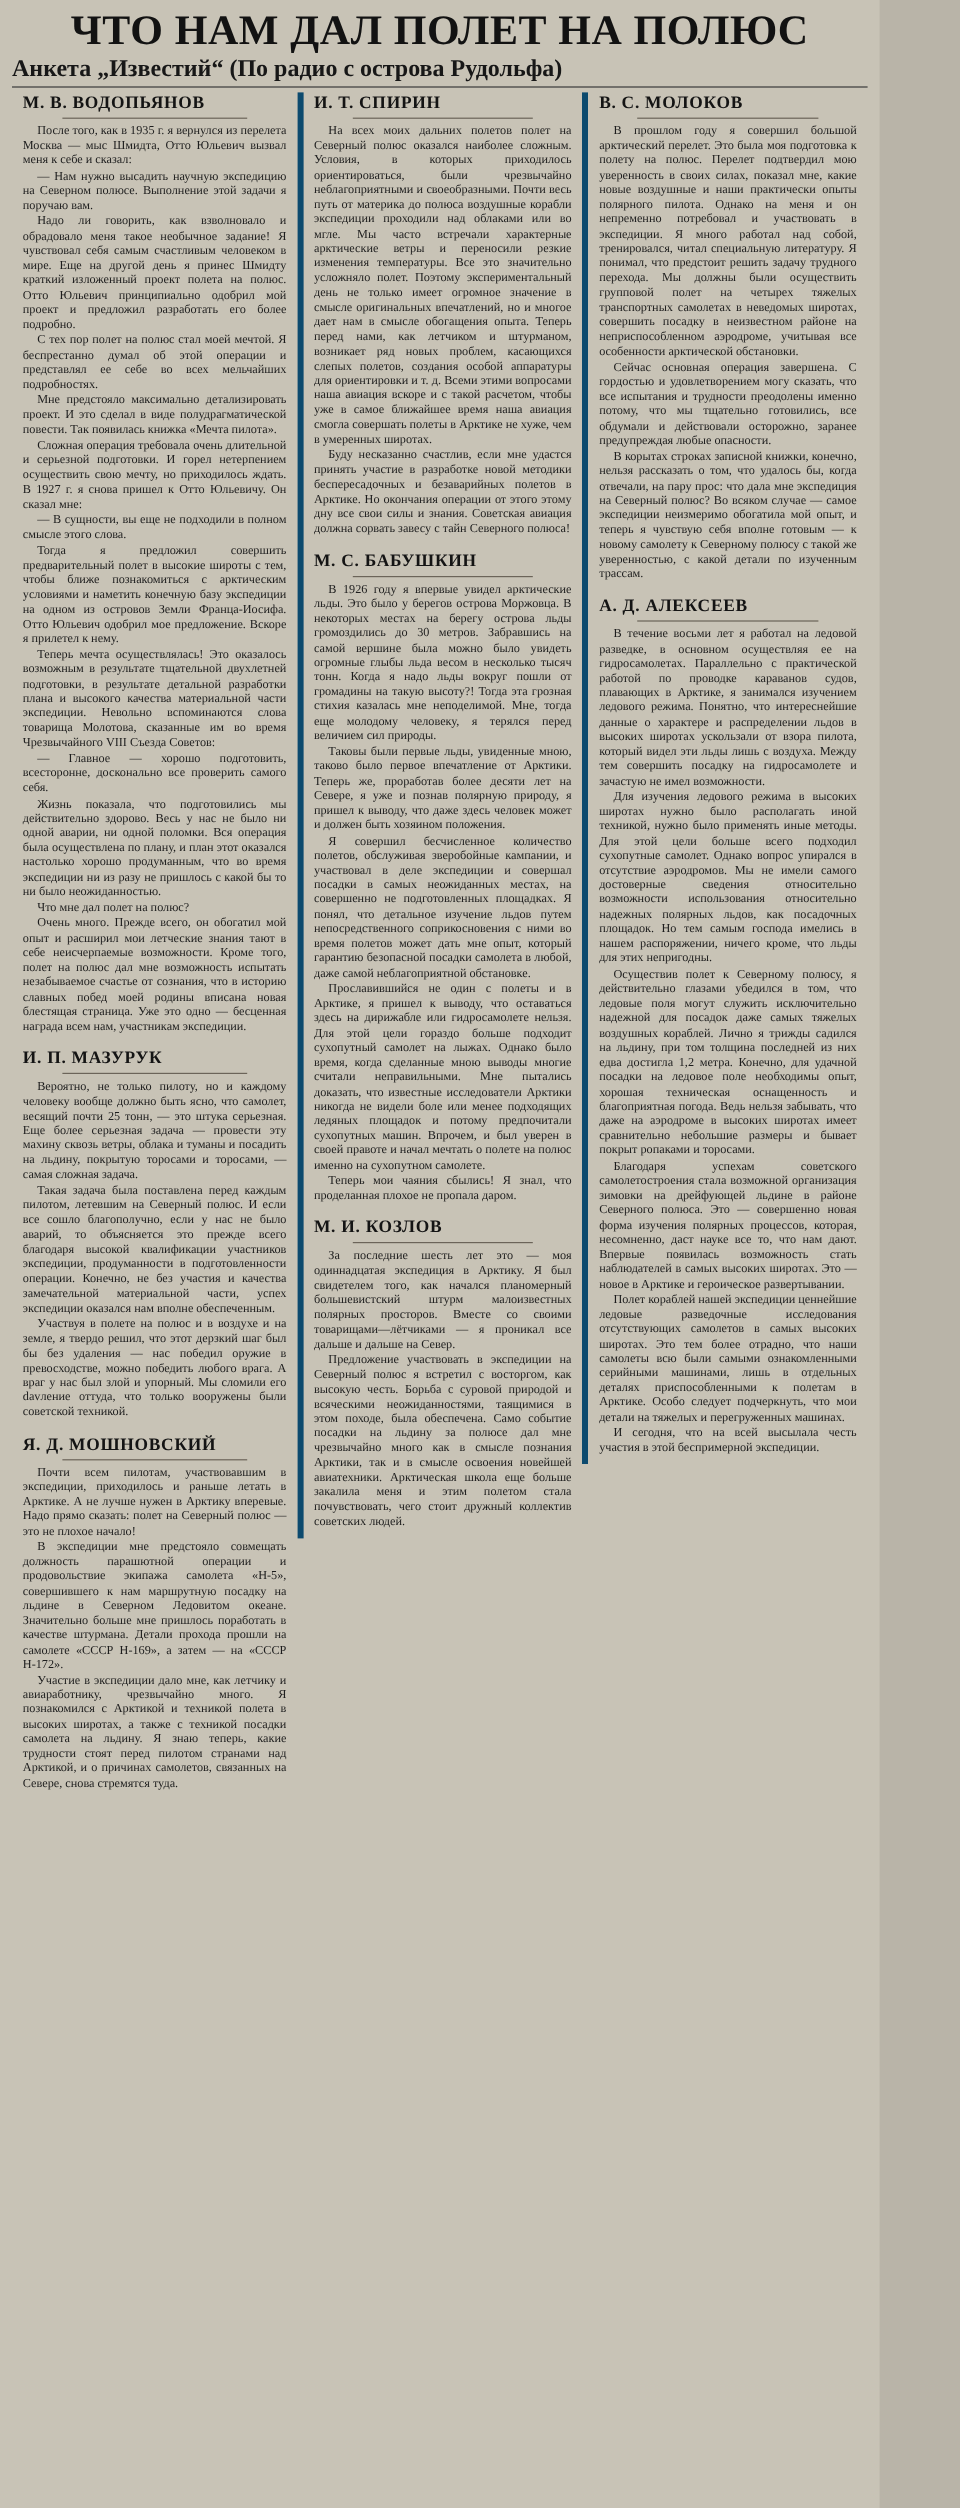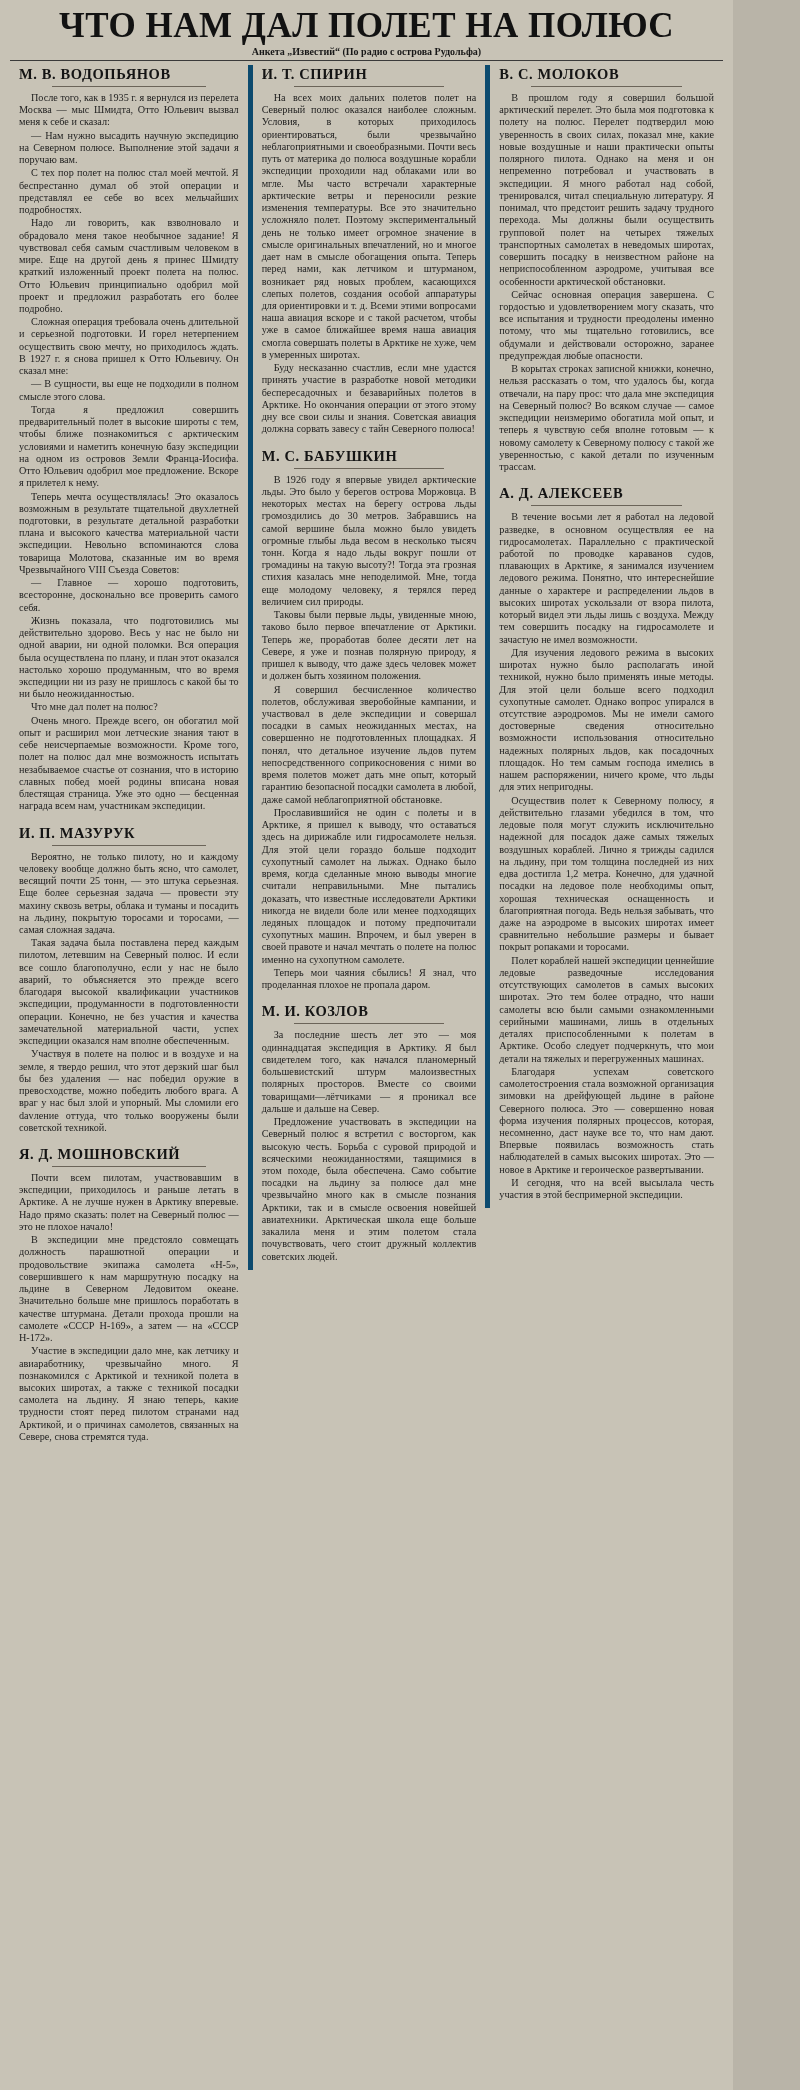--- a/index.html
+++ b/index.html
@@ -22,22 +22,22 @@
     text-align: center;
     font-family: "Liberation Serif", serif;
     font-weight: bold;
     font-size: 35px;
     letter-spacing: 0.5px;
     line-height: 1.0;
     margin: 2px 0 3px 0;
     color: #121212;
   }
   .subhead {
-    text-align: center;
-    font-size: 10px;
+    text-align: left;
+    font-size: 20px;
     font-weight: bold;
     margin: 0 0 2px 0;
     color: #171717;
   }
   .rule {
     border-top: 1px solid #3a3a3a;
     margin: 3px 0 4px 0;
   }
   .columns {
     display: flex;
@@ -88,22 +88,23 @@
 <div class="page">
   <div class="headline">ЧТО НАМ ДАЛ ПОЛЕТ НА ПОЛЮС</div>
   <div class="subhead">Анкета „Известий“ (По радио с острова Рудольфа)</div>
   <div class="rule"></div>
   <div class="columns" id="columns">
       <div class="col">
         <div class="author first">М. В. ВОДОПЬЯНОВ</div>
         <div class="authorline"></div>
         <p>После того, как в 1935 г. я вернулся из перелета Москва — мыс Шмидта, Отто Юльевич вызвал меня к себе и сказал:</p>
         <p>— Нам нужно высадить научную экспедицию на Северном полюсе. Выполнение этой задачи я поручаю вам.</p>
+        <p>Надо ли говорить, как взволновало и обрадовало меня такое необычное задание! Я чувствовал себя самым счастливым человеком в мире. Еще на другой день я принес Шмидту краткий изложенный проект полета на полюс. Отто Юльевич принципиально одобрил мой проект и предложил разработать его более подробно.</p>
         <p>С тех пор полет на полюс стал моей мечтой. Я беспрестанно думал об этой операции и представлял ее себе во всех мельчайших подробностях.</p>
-        <p>Надо ли говорить, как взволновало и обрадовало меня такое необычное задание! Я чувствовал себя самым счастливым человеком в мире. Еще на другой день я принес Шмидту краткий изложенный проект полета на полюс. Отто Юльевич принципиально одобрил мой проект и предложил разработать его более подробно.</p>
+        <p>Мне предстояло максимально детализировать проект. И это сделал в виде полудрагматической повести. Так появилась книжка «Мечта пилота».</p>
         <p>Сложная операция требовала очень длительной и серьезной подготовки. И горел нетерпением осуществить свою мечту, но приходилось ждать. В 1927 г. я снова пришел к Отто Юльевичу. Он сказал мне:</p>
         <p>— В сущности, вы еще не подходили в полном смысле этого слова.</p>
         <p>Тогда я предложил совершить предварительный полет в высокие широты с тем, чтобы ближе познакомиться с арктическим условиями и наметить конечную базу экспедиции на одном из островов Земли Франца-Иосифа. Отто Юльевич одобрил мое предложение. Вскоре я прилетел к нему.</p>
         <p>Теперь мечта осуществлялась! Это оказалось возможным в результате тщательной двухлетней подготовки, в результате детальной разработки плана и высокого качества материальной части экспедиции. Невольно вспоминаются слова товарища Молотова, сказанные им во время Чрезвычайного VIII Съезда Советов:</p>
         <p>— Главное — хорошо подготовить, всесторонне, досконально все проверить самого себя.</p>
         <p>Жизнь показала, что подготовились мы действительно здорово. Весь у нас не было ни одной аварии, ни одной поломки. Вся операция была осуществлена по плану, и план этот оказался настолько хорошо продуманным, что во время экспедиции ни из разу не пришлось с какой бы то ни было неожиданностью.</p>
         <p>Что мне дал полет на полюс?</p>
         <p>Очень много. Прежде всего, он обогатил мой опыт и расширил мои летческие знания тают в себе неисчерпаемые возможности. Кроме того, полет на полюс дал мне возможность испытать незабываемое счастье от сознания, что в историю славных побед моей родины вписана новая блестящая страница. Уже это одно — бесценная награда всем нам, участникам экспедиции.</p>
         <div class="sep"></div>
         <div class="author">И. П. МАЗУРУК</div>
@@ -144,19 +145,19 @@
         <div class="authorline"></div>
         <p>В прошлом году я совершил большой арктический перелет. Это была моя подготовка к полету на полюс. Перелет подтвердил мою уверенность в своих силах, показал мне, какие новые воздушные и наши практически опыты полярного пилота. Однако на меня и он непременно потребовал и участвовать в экспедиции. Я много работал над собой, тренировался, читал специальную литературу. Я понимал, что предстоит решить задачу трудного перехода. Мы должны были осуществить групповой полет на четырех тяжелых транспортных самолетах в неведомых широтах, совершить посадку в неизвестном районе на неприспособленном аэродроме, учитывая все особенности арктической обстановки.</p>
         <p>Сейчас основная операция завершена. С гордостью и удовлетворением могу сказать, что все испытания и трудности преодолены именно потому, что мы тщательно готовились, все обдумали и действовали осторожно, заранее предупреждая любые опасности.</p>
         <p>В корытах строках записной книжки, конечно, нельзя рассказать о том, что удалось бы, когда отвечали, на пару прос: что дала мне экспедиция на Северный полюс? Во всяком случае — самое экспедиции неизмеримо обогатила мой опыт, и теперь я чувствую себя вполне готовым — к новому самолету к Северному полюсу с такой же уверенностью, с какой детали по изученным трассам.</p>
         <div class="sep"></div>
         <div class="author">А. Д. АЛЕКСЕЕВ</div>
         <div class="authorline"></div>
         <p>В течение восьми лет я работал на ледовой разведке, в основном осуществляя ее на гидросамолетах. Параллельно с практической работой по проводке караванов судов, плавающих в Арктике, я занимался изучением ледового режима. Понятно, что интереснейшие данные о характере и распределении льдов в высоких широтах ускользали от взора пилота, который видел эти льды лишь с воздуха. Между тем совершить посадку на гидросамолете и зачастую не имел возможности.</p>
         <p>Для изучения ледового режима в высоких широтах нужно было располагать иной техникой, нужно было применять иные методы. Для этой цели больше всего подходил сухопутные самолет. Однако вопрос упирался в отсутствие аэродромов. Мы не имели самого достоверные сведения относительно возможности использования относительно надежных полярных льдов, как посадочных площадок. Но тем самым господа имелись в нашем распоряжении, ничего кроме, что льды для этих непригодны.</p>
         <p>Осуществив полет к Северному полюсу, я действительно глазами убедился в том, что ледовые поля могут служить исключительно надежной для посадок даже самых тяжелых воздушных кораблей. Лично я трижды садился на льдину, при том толщина последней из них едва достигла 1,2 метра. Конечно, для удачной посадки на ледовое поле необходимы опыт, хорошая техническая оснащенность и благоприятная погода. Ведь нельзя забывать, что даже на аэродроме в высоких широтах имеет сравнительно небольшие размеры и бывает покрыт ропаками и торосами.</p>
+        <p>Благодаря успехам советского самолетостроения стала возможной организация зимовки на дрейфующей льдине в районе Северного полюса. Это — совершенно новая форма изучения полярных процессов, которая, несомненно, даст науке все то, что нам дают. Впервые появилась возможность стать наблюдателей в самых высоких широтах. Это — новое в Арктике и героическое развертывании.</p>
         <p>Полет кораблей нашей экспедиции ценнейшие ледовые разведочные исследования отсутствующих самолетов в самых высоких широтах. Это тем более отрадно, что наши самолеты всю были самыми ознакомленными серийными машинами, лишь в отдельных деталях приспособленными к полетам в Арктике. Особо следует подчеркнуть, что мои детали на тяжелых и перегруженных машинах.</p>
-        <p>Благодаря успехам советского самолетостроения стала возможной организация зимовки на дрейфующей льдине в районе Северного полюса. Это — совершенно новая форма изучения полярных процессов, которая, несомненно, даст науке все то, что нам дают. Впервые появилась возможность стать наблюдателей в самых высоких широтах. Это — новое в Арктике и героическое развертывании.</p>
         <p>И сегодня, что на всей высылала честь участия в этой беспримерной экспедиции.</p>
         <div class="sep"></div>
       </div>
     </div>
 </div>
 
 </body></html>

